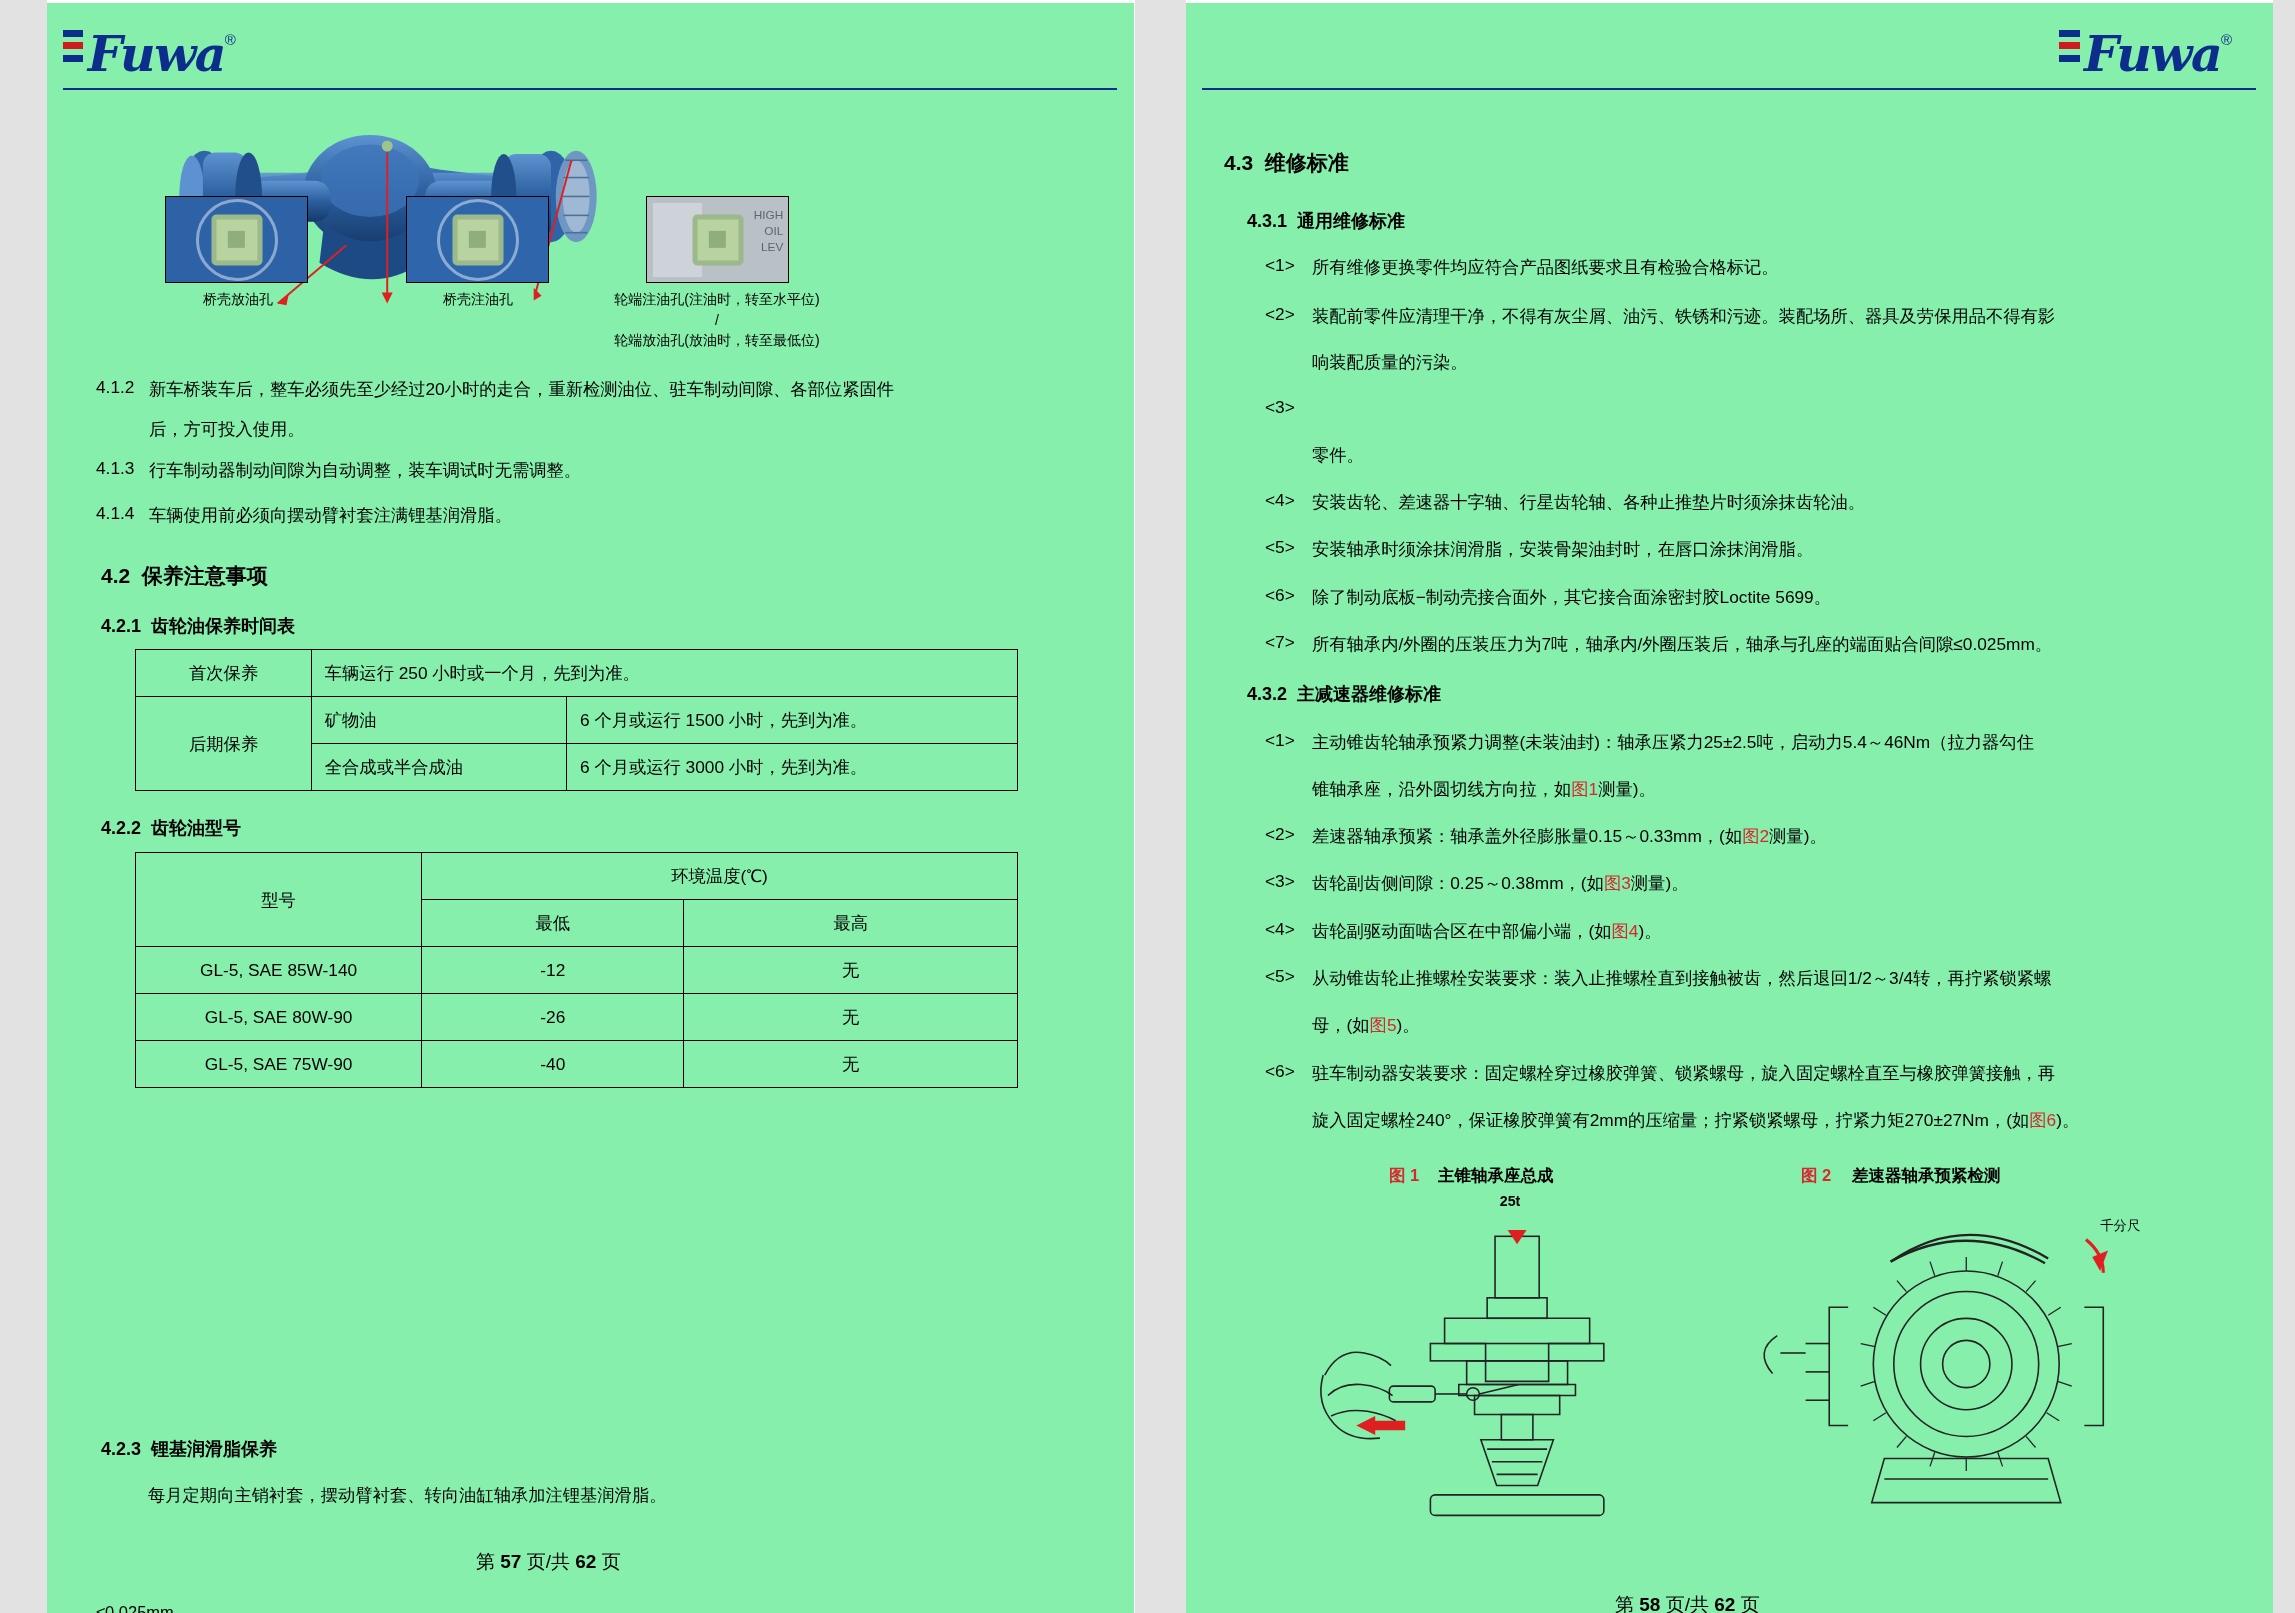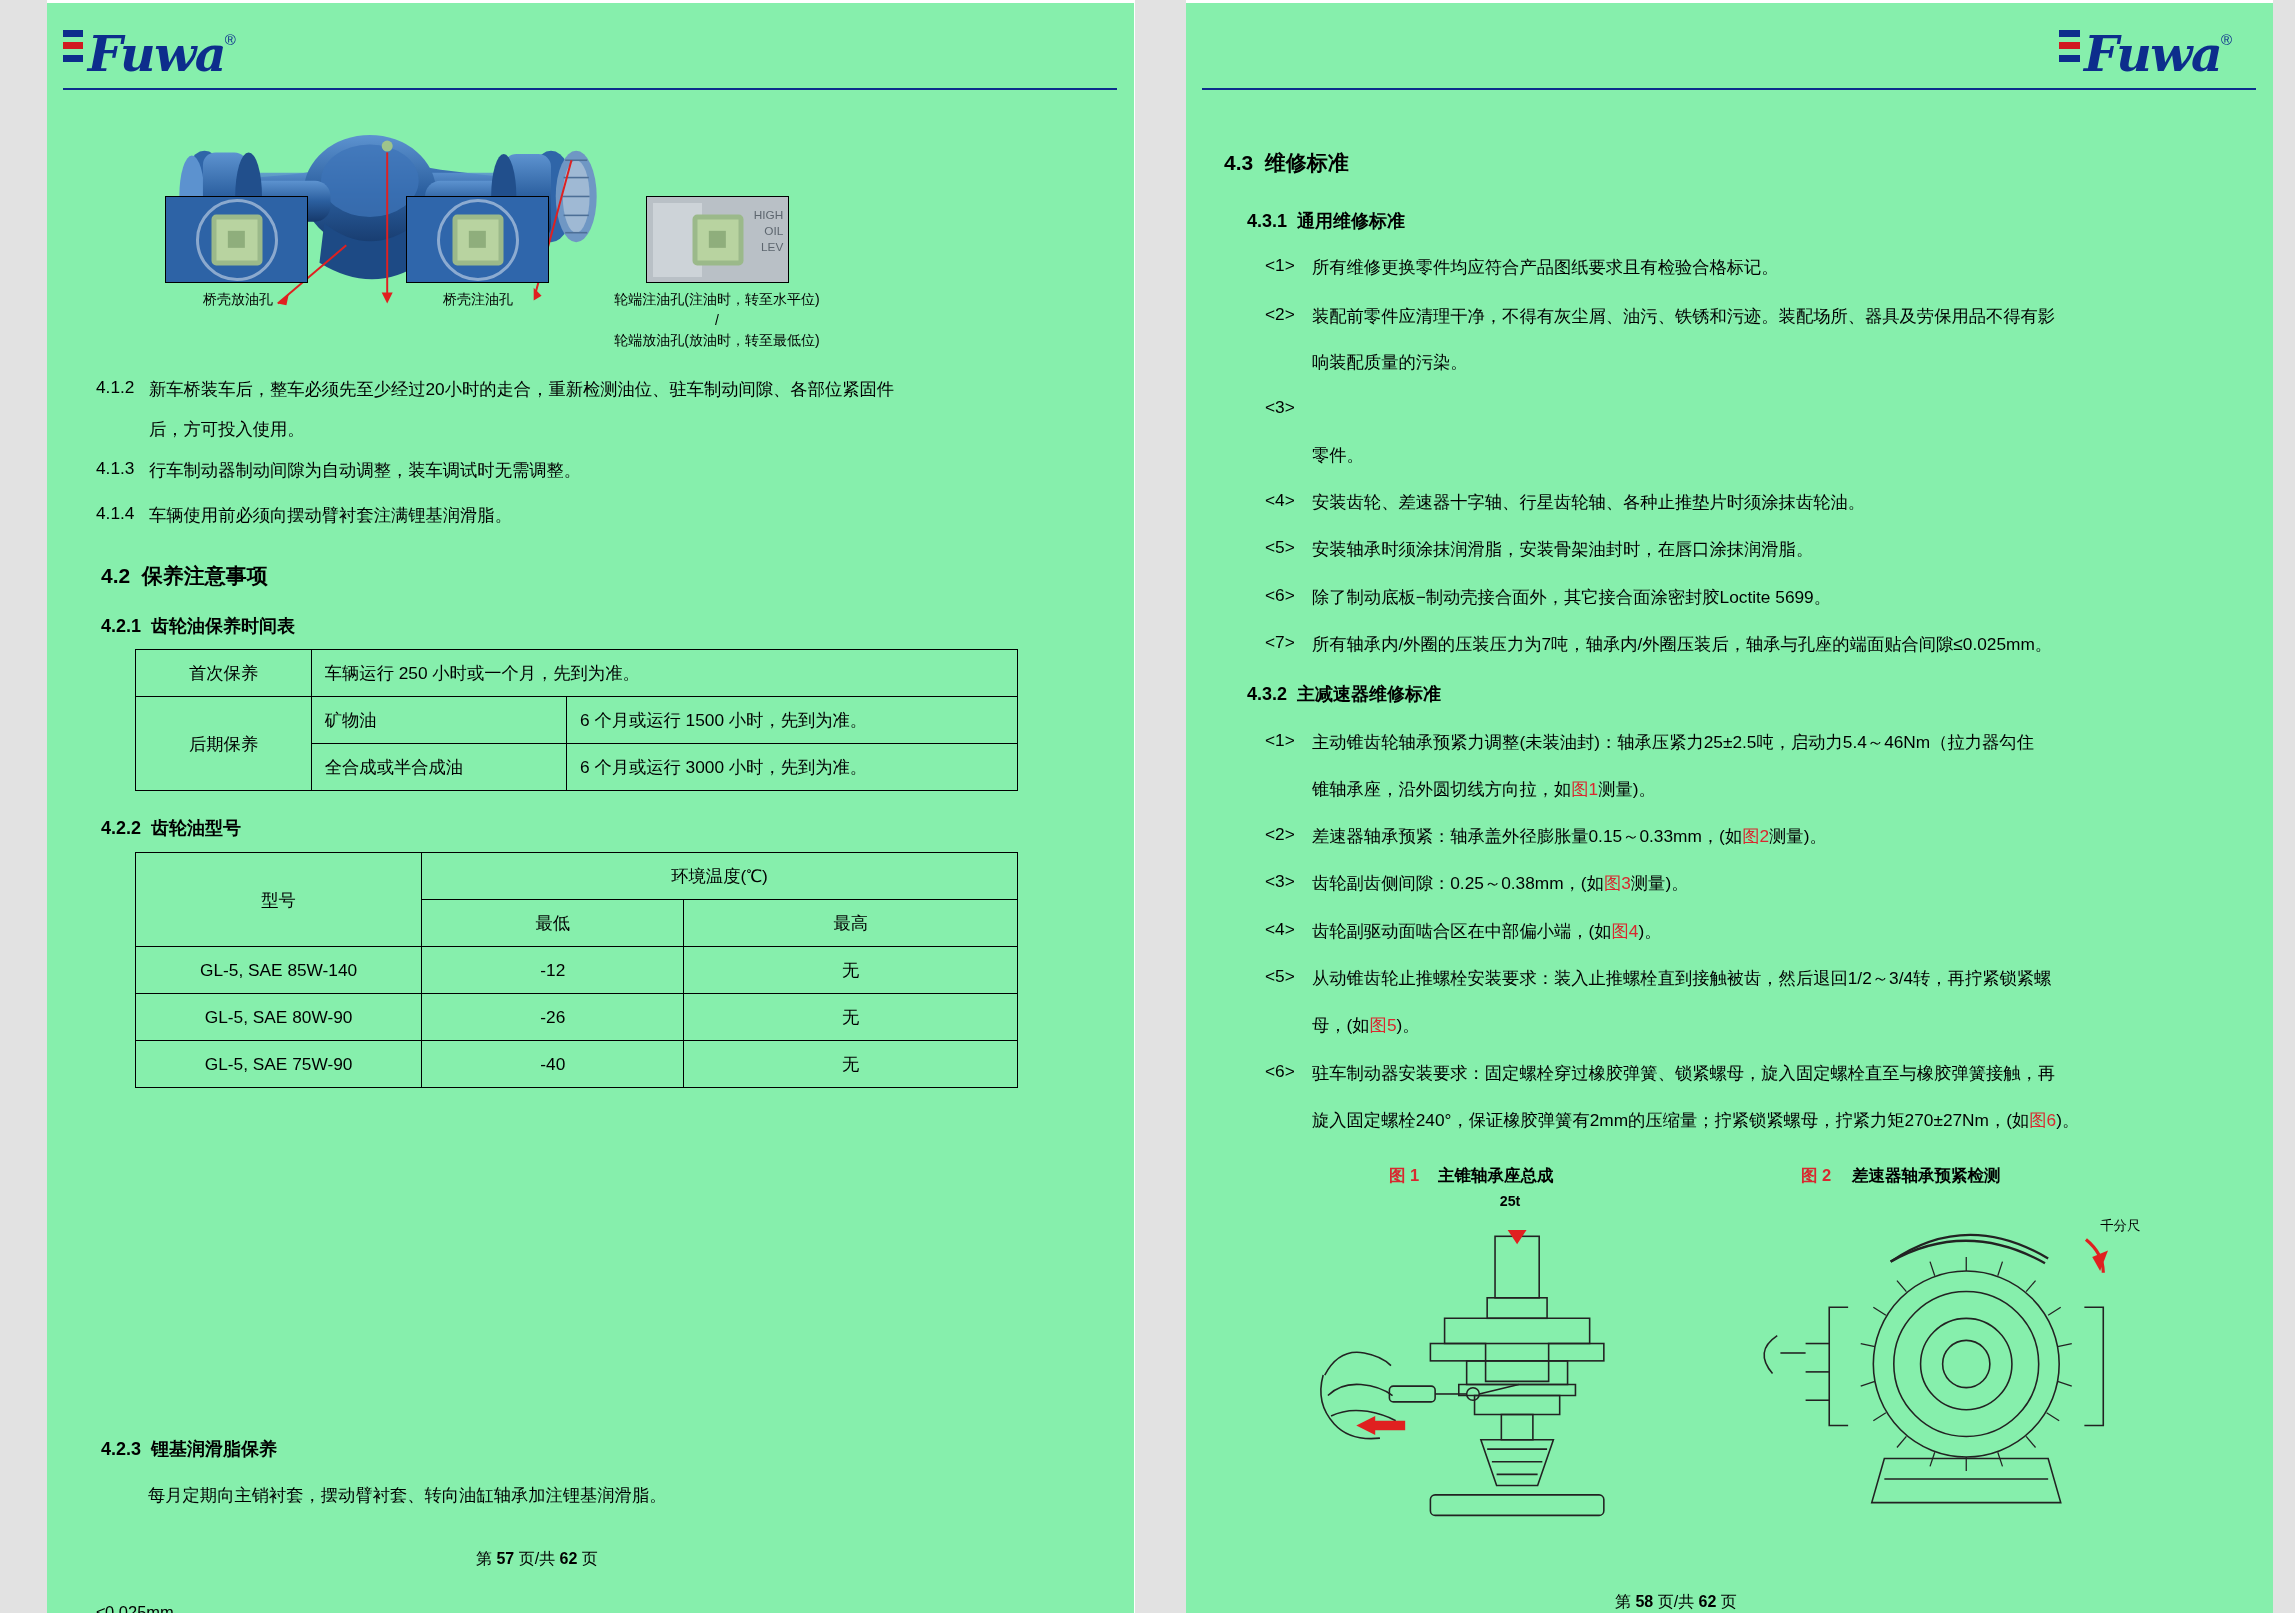--- a/index.html
+++ b/index.html
@@ -127,21 +127,21 @@
     position: absolute; left: 50%; top: 50%;
     transform: translate(-50%,-50%);
     width: 76px; height: 76px;
     border: 3.2px solid rgba(255,255,255,0.45);
     border-radius: 50%;
   }
 
   .fig-box { position: absolute; }
   .fig-title { position: absolute; font-size: 16.5px; font-weight: bold; }
 
-  .footer { position: absolute; font-size: 16px; }
+  .footer { position: absolute; font-size: 19px; }
   .footer b { font-weight: bold; }
 
   .stray { position: absolute; font-size: 16.5px; color: #000; }
 </style>
 </head>
 <body>
 
 <div id="page">
 
   <div class="edge-left"></div>

